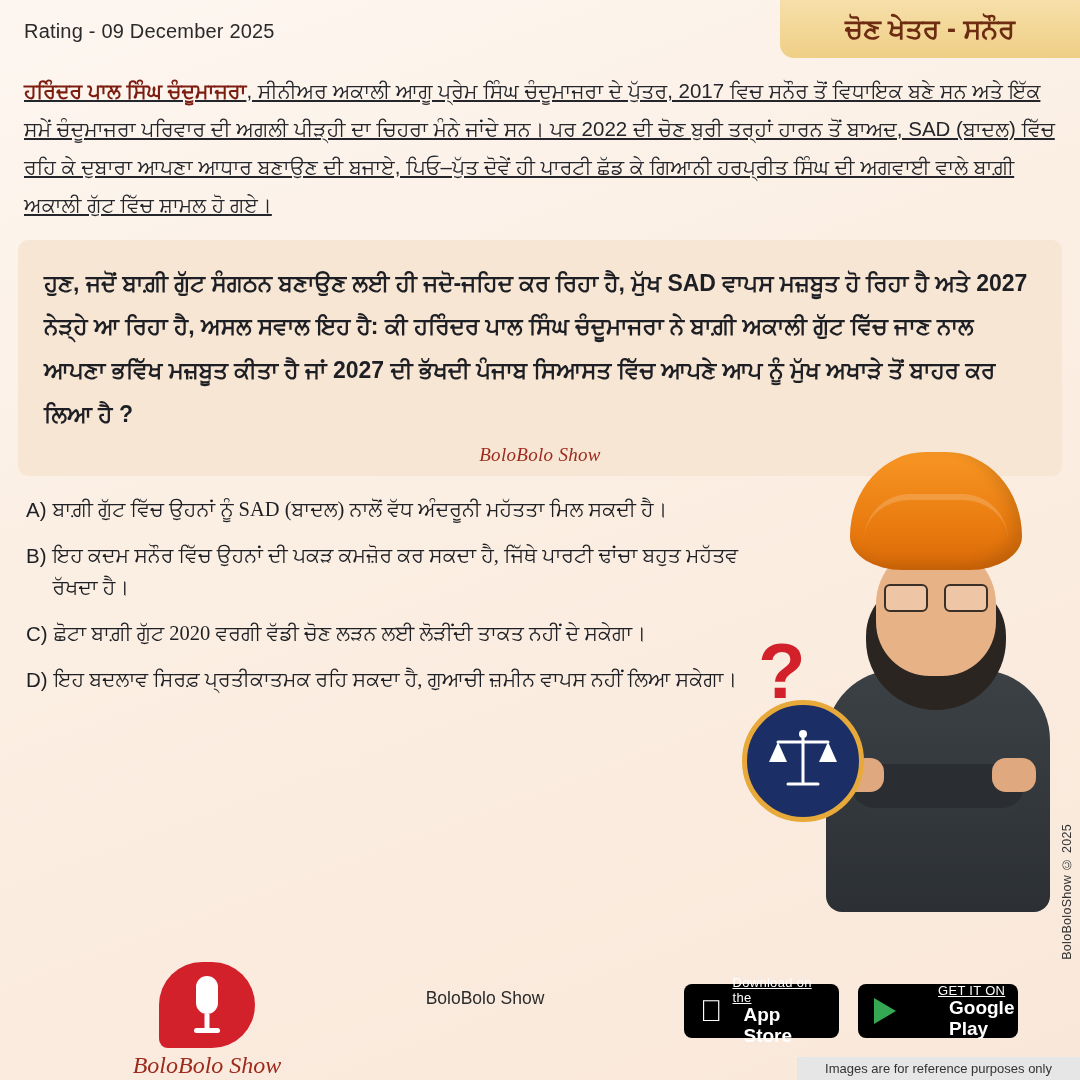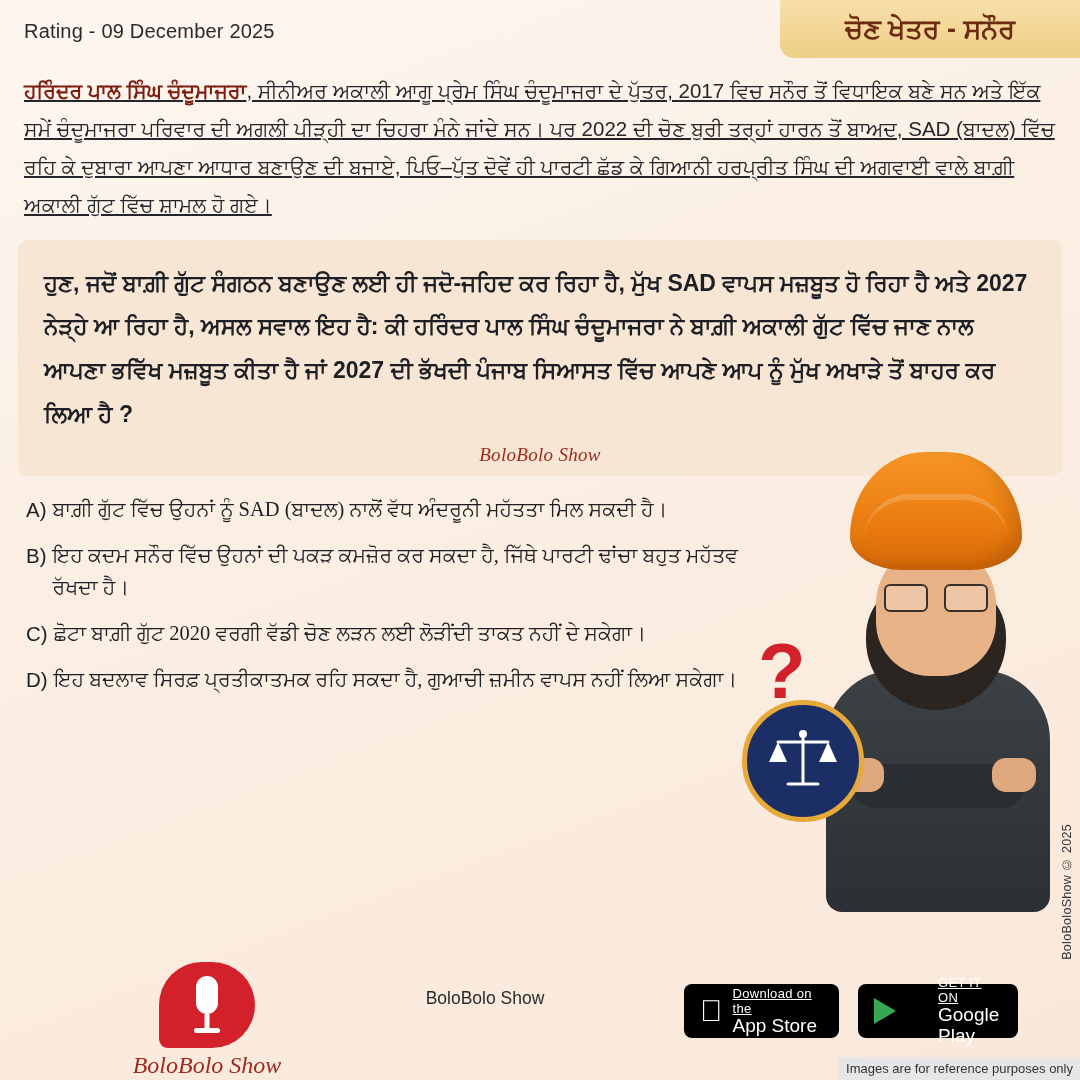--- a/index.html
+++ b/index.html
@@ -324,22 +324,23 @@
   }
   .store-badge .txt small {
     display: block;
     font-size: 13px;
     letter-spacing: .3px;
     text-decoration: underline;
   }
   .store-badge .txt strong {
     display: block;
     font-size: 19px;
-    font-weight: normal;
+    font-weight: bold;
     line-height: 1.1;
+    margin-left: 11px;
   }
   .play-tri {
     width: 0; height: 0;
     border-top: 13px solid transparent;
     border-bottom: 13px solid transparent;
     border-left: 22px solid #34a853;
     margin-right: 10px;
   }
   .disclaimer {
     text-align: center;
@@ -359,21 +360,21 @@
     transform: rotate(180deg);
     letter-spacing: .3px;
   }
   .ref-bar {
     position: absolute;
     right: 0;
     bottom: 0;
     background: #e6e6e6;
     color: #333;
     font-size: 13px;
-    padding: 4px 7px;
+    padding: 4px 28px;
   }
 </style>
 </head>
 <body>
 
 <div class="page">
 
   <div class="header">
     <div class="rating">Rating - 09 December 2025</div>
     <div class="constituency-badge">

